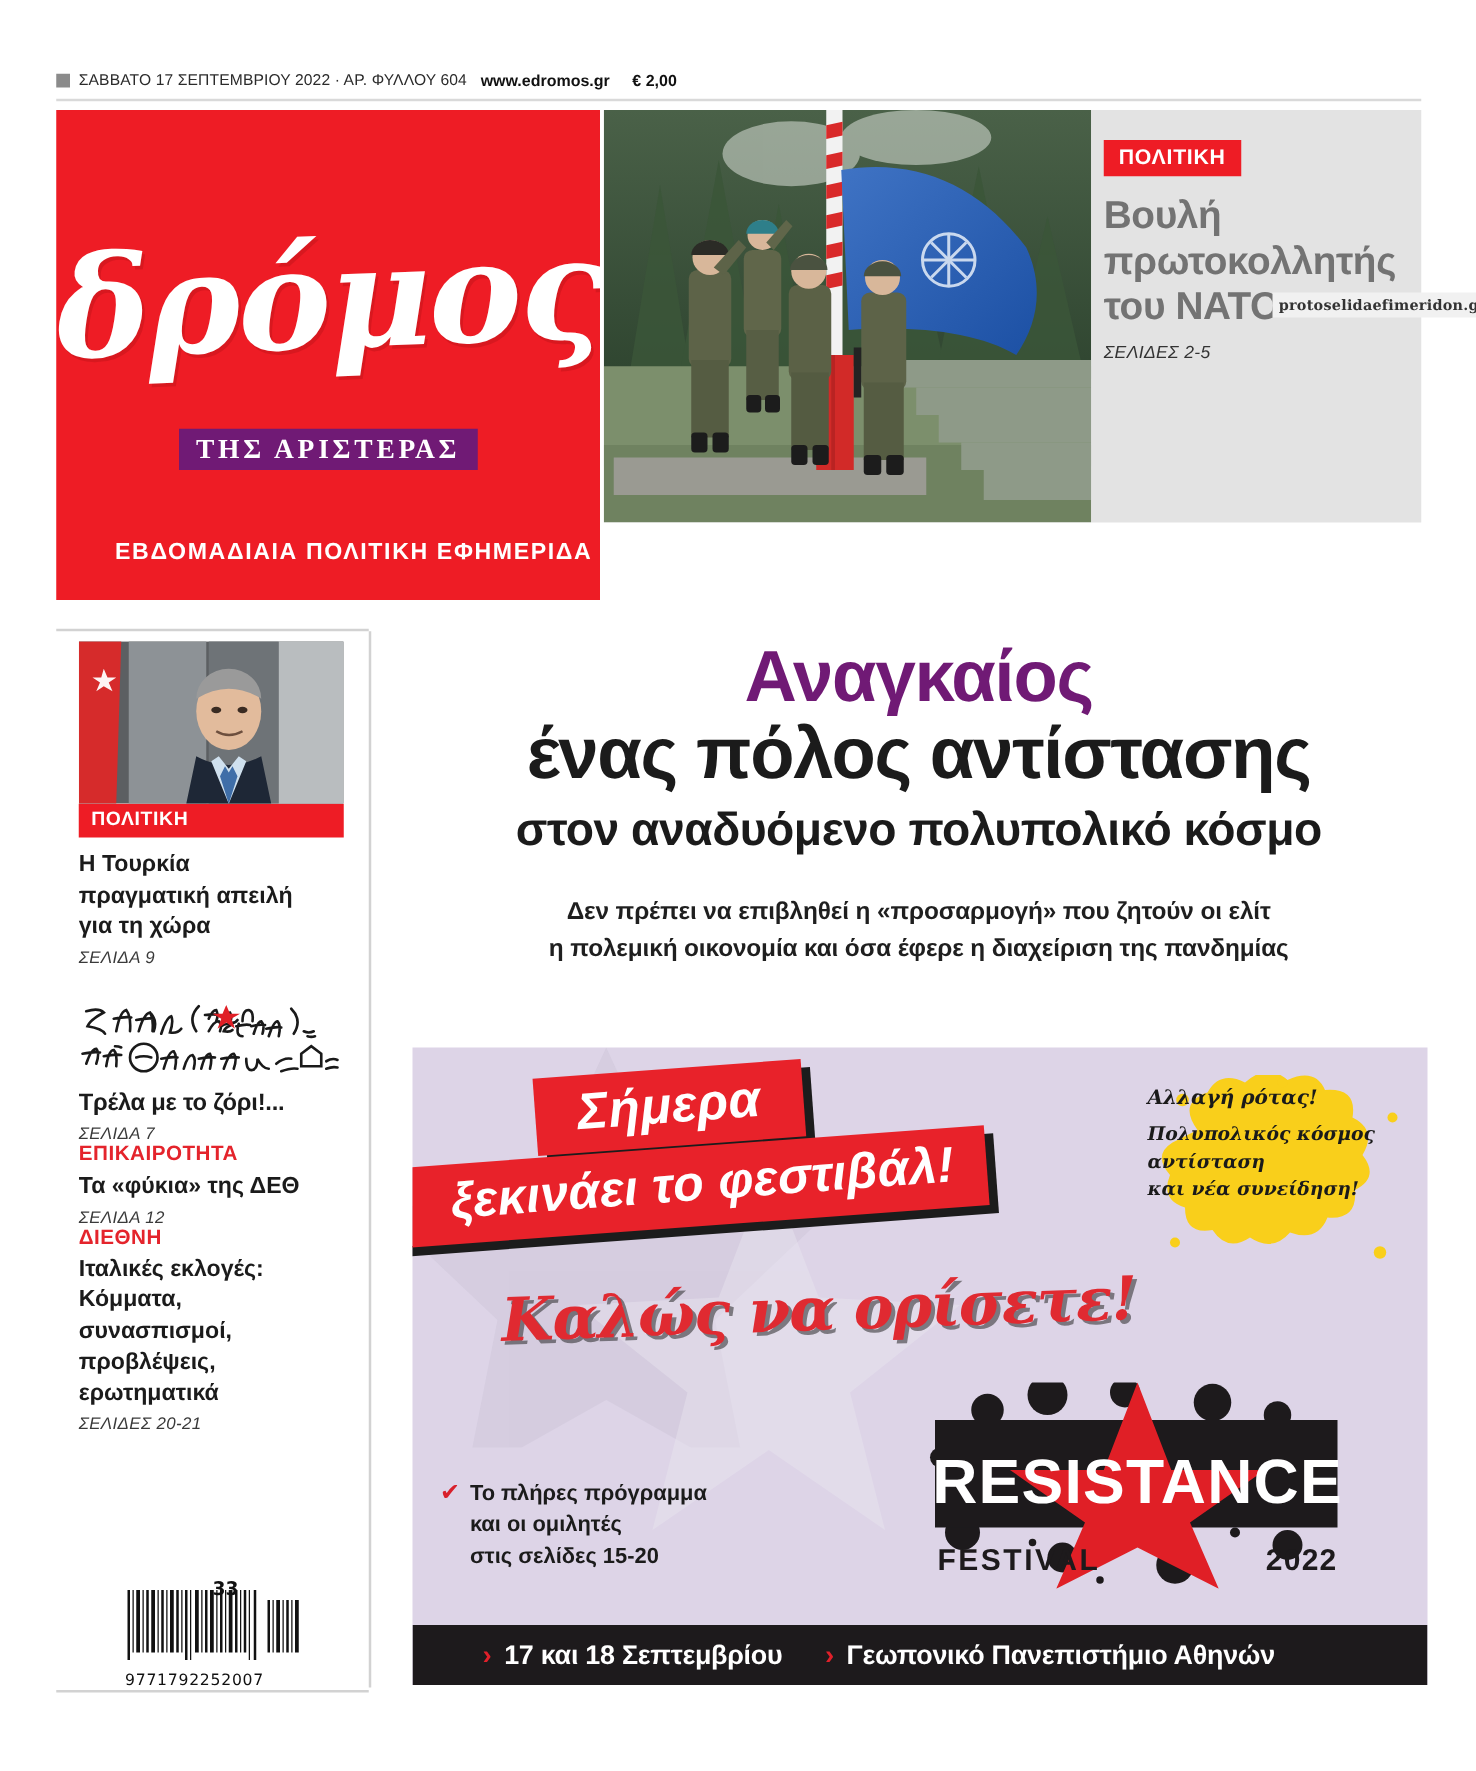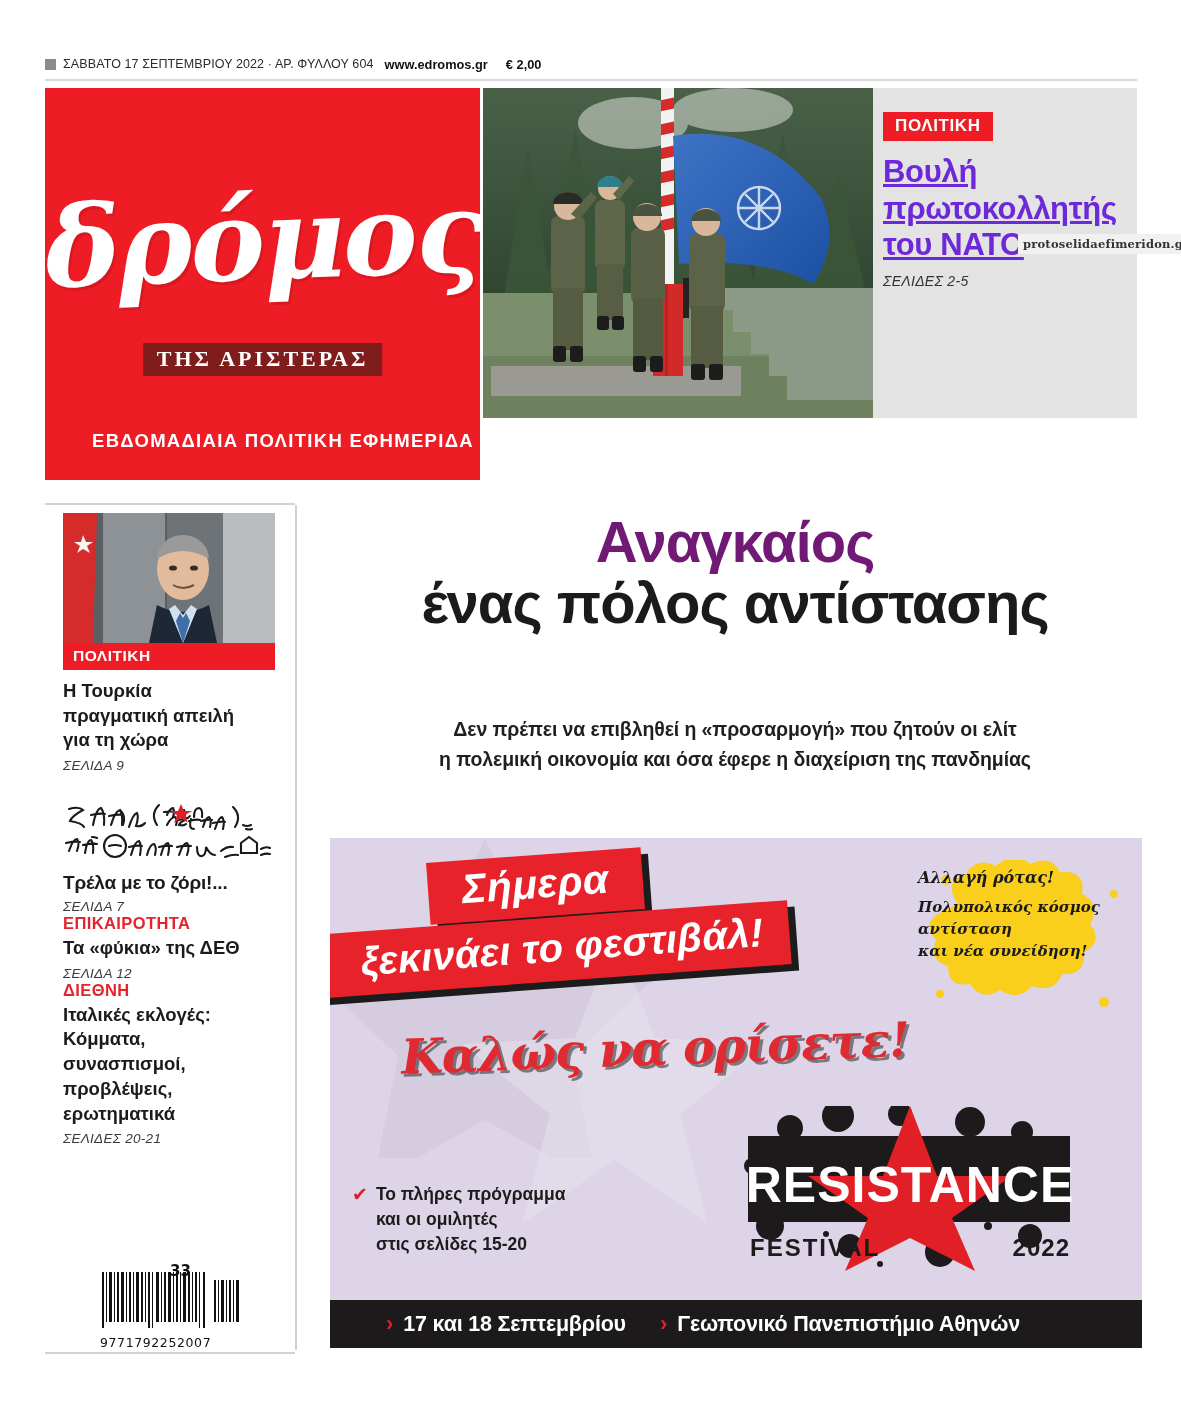--- a/index.html
+++ b/index.html
@@ -34,21 +34,21 @@
     position: absolute; left: 0; top: 96px; width: 435px;
     text-align: center;
     font-family: "DejaVu Serif", serif;
     font-style: italic; font-weight: bold;
     font-size: 112px; color: #fff; letter-spacing: -2px;
     line-height: 1; text-shadow: 2px 3px 0 rgba(150,10,14,.25);
     transform: rotate(-2.2deg);
   }
   .logo-sub {
     position: absolute; left: 50%; top: 255px; transform: translateX(-50%);
-    background: #7f1d1d; color: #fff; padding: 3px 14px 4px 14px;
+    background: #701a75; color: #fff; padding: 3px 14px 4px 14px;
     font-family: "Liberation Serif", serif; font-weight: bold;
     font-size: 22px; letter-spacing: 3px; white-space: nowrap;
   }
   .logo-tag {
     position: absolute; left: 0; top: 342px; width: 476px; text-align: center;
     color: #fff; font-size: 18.5px; font-weight: bold; letter-spacing: 1.3px;
   }
 
   
   .topart {
@@ -59,21 +59,21 @@
     position: absolute; left: 0; top: 0; width: 390px; height: 330px; overflow: hidden;
   }
   .topart-text { position: absolute; left: 400px; top: 24px; width: 244px; }
   .kicker {
     display: inline-block; background: #ee1c25; color: #fff;
     font-size: 17px; font-weight: bold; letter-spacing: .6px;
     padding: 4px 12px 5px 12px;
   }
   .topart-h {
     margin-top: 13px; font-size: 31px; line-height: 1.18; font-weight: bold;
-    color: #6d28d9; letter-spacing: -.3px; text-decoration: underline;
+    color: #737373; letter-spacing: -.3px;
   }
   .pages {
     margin-top: 9px; font-size: 14px; font-style: italic; color: #333;
     font-family: Liberation Sans, sans-serif; letter-spacing: .3px;
   }
   .watermark {
     position: absolute; left: 1018px; top: 234px;
     background: #f1f1f1; color: #333;
     font-family: "DejaVu Serif", serif; font-weight: bold;
     font-size: 11.5px; padding: 3px 5px; letter-spacing: .2px; white-space: nowrap;
@@ -462,20 +462,21 @@
           <rect x="133" y="8" width="1" height="42"></rect>
         <rect x="136" y="8" width="3" height="42"></rect>
       </g>
     </svg>
     <div class="bc-digits">9771792252007</div>
   </div>
 
   <div class="mainhead">
     <div class="mh1">Αναγκαίος</div>
     <div class="mh2">ένας πόλος αντίστασης</div>
+    <div class="mh3">στον αναδυόμενο πολυπολικό κόσμο</div>
   </div>
   <div class="mainsub">
     <div>Δεν πρέπει να επιβληθεί η «προσαρμογή» που ζητούν οι ελίτ</div>
     <div>η πολεμική οικονομία και όσα έφερε η διαχείριση της πανδημίας</div>
   </div>
 
   <div class="ad">
     <svg class="ad-star" viewBox="0 0 430 330" aria-hidden="true">
       <polygon points="215,10 268,125 395,140 302,228 327,355 215,292 103,355 128,228 35,140 162,125" fill="#cfc7da"></polygon>
     </svg>

